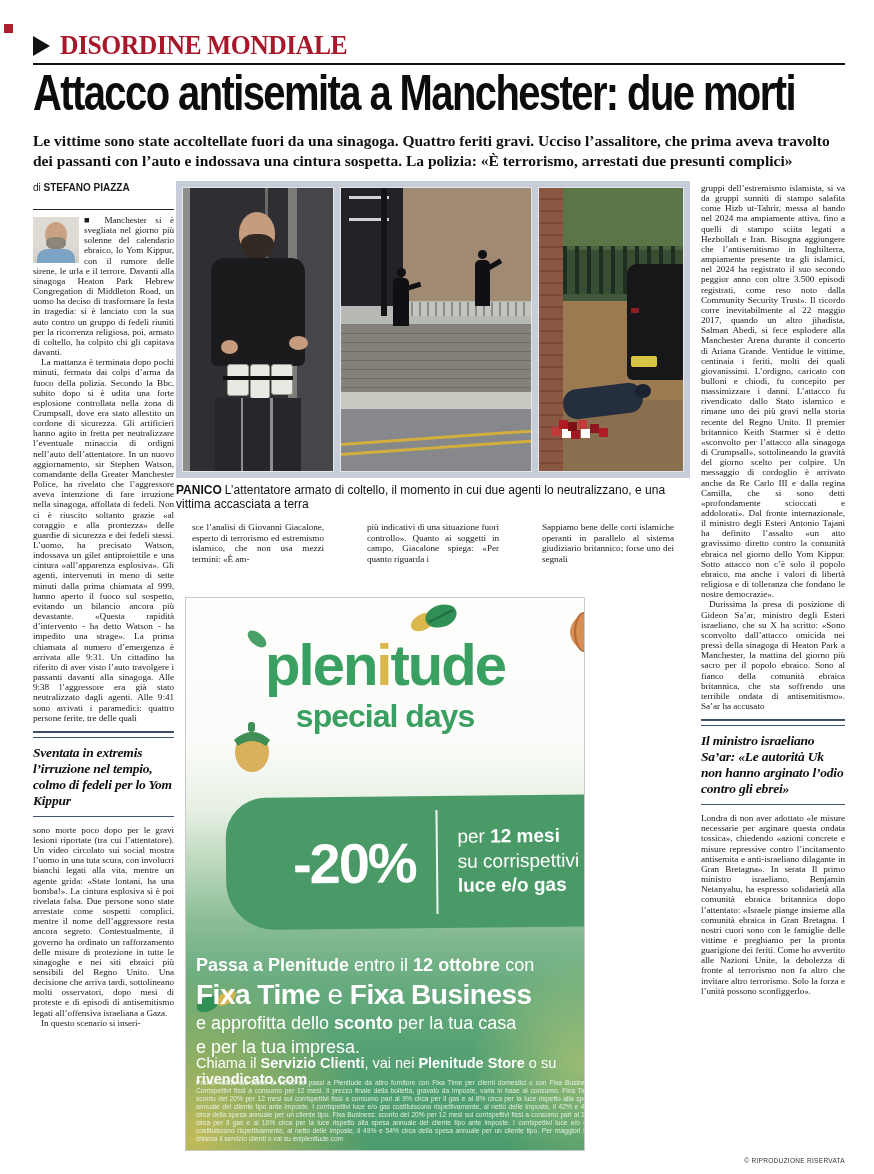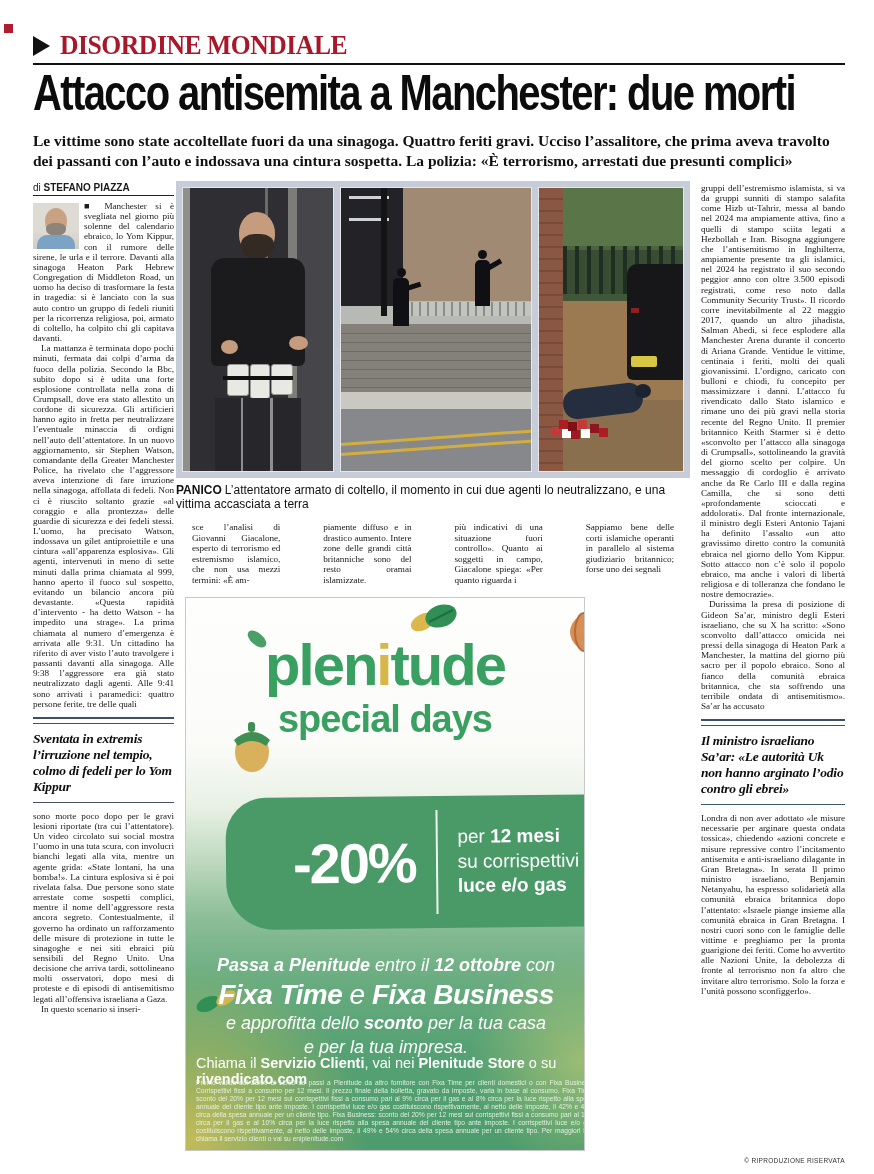--- a/index.html
+++ b/index.html
@@ -16,21 +16,21 @@
         font-weight:800;font-size:50px;letter-spacing:-2px;color:#0c0c0c;white-space:nowrap;
         transform:scaleX(0.8);transform-origin:0 0;}
   .deck{position:absolute;left:33px;top:131px;width:812px;margin:0;font-weight:700;
         font-size:15.5px;line-height:1.28;color:#111;}
   
   .col{position:absolute;text-align:justify;}
   .body{margin:0;font-size:9.2px;line-height:10.15px;letter-spacing:-0.05px;}
   .body.indent{text-indent:8px;}
   .col1{left:33px;top:182px;width:141px;max-height:986px;overflow:hidden;}
   .col5{left:701px;top:183px;width:144px;max-height:966px;overflow:hidden;}
-  .byline{font-family:"Liberation Sans",sans-serif;font-size:10px;margin-bottom:2px;}
+  .byline{font-family:"Liberation Sans",sans-serif;font-size:10px;margin-bottom:16px;}
   .byline .byname{font-weight:800;}
   .byline-rule{height:1px;background:#222;margin-bottom:5px;}
   .author-photo{float:left;width:46px;height:46px;margin:2px 5px 2px 0;position:relative;
         background:linear-gradient(180deg,#dddbd4 0 60%,#cfcdc6 100%);overflow:hidden;}
   .ap-head{position:absolute;left:12px;top:5px;width:22px;height:26px;border-radius:50% 50% 46% 46%;background:#c9a284;}
   .ap-beard{position:absolute;left:13px;top:20px;width:20px;height:13px;border-radius:40% 40% 50% 50%;background:#8d8579;}
   .ap-shirt{position:absolute;left:4px;top:32px;width:38px;height:14px;border-radius:10px 10px 0 0;background:#7da3c4;}
   .dbl-rule{height:4px;border-top:2px solid #3d5068;border-bottom:1px solid #3d5068;margin:8px 0 7px 0;}
   .thin-rule{height:1px;background:#44546a;margin:7px 0 8px 0;}
   .pullquote{font-style:italic;font-weight:700;font-size:13.5px;line-height:16px;
@@ -94,28 +94,28 @@
   .ad{position:absolute;left:185px;top:597px;width:400px;height:554px;box-sizing:border-box;
         border:1px solid #c9c9c9;overflow:hidden;font-family:"Liberation Sans",sans-serif;
         background:
           radial-gradient(circle at 2% 98%,rgba(214,192,85,0.85),rgba(214,192,85,0) 26%),
           radial-gradient(circle at 99% 84%,rgba(240,222,120,0.45),rgba(240,222,120,0) 18%),
           linear-gradient(180deg,#fefefc 0%,#fbfcf9 26%,#e8f0e4 38%,#bcd8bd 48%,#8cbe97 58%,#67ab7e 70%,#55a173 82%,#4d9c6d 100%);}
   .ad-wordmark{position:absolute;left:0;top:38px;width:100%;text-align:center;font-weight:800;
         font-size:58px;line-height:1;letter-spacing:-2px;color:#3aa061;}
   .ad-wordmark .gold{color:#d9b64a;}
   .ad-campaign{position:absolute;left:0;top:102px;width:100%;text-align:center;font-weight:800;
-        font-size:38px;line-height:1;letter-spacing:-1px;color:#3aa061;}
+        font-size:32px;line-height:1;letter-spacing:-1px;color:#3aa061;}
   .ad-blob{position:absolute;left:40px;top:198px;width:420px;height:132px;background:#4a9a68;
         border-radius:40px 46px 42px 48px;transform:rotate(-0.6deg);display:flex;align-items:center;justify-content:center;}
   .ad-disc{font-weight:800;font-size:56px;color:#fff;letter-spacing:-2px;}
   .ad-div{width:2px;height:104px;background:rgba(255,255,255,0.9);margin:0 20px;}
   .ad-offer{color:#fff;font-size:19px;line-height:1.3;font-weight:400;}
   .ad-offer b{font-weight:800;}
-  .ad-cta{position:absolute;left:1px;top:356px;width:100%;text-align:center;color:#fff;font-style:italic;}
+  .ad-cta{position:absolute;left:10px;top:356px;width:100%;text-align:left;color:#fff;}
   .ad-cta .l1,.ad-cta .l3,.ad-cta .l4{font-size:18px;line-height:1.3;}
   .ad-cta .l2{font-size:28px;line-height:1.25;font-weight:800;letter-spacing:-0.5px;}
   .ad-cta b{font-weight:800;}
   .ad-contact{position:absolute;left:10px;top:457px;width:420px;color:#fff;font-size:14.5px;text-align:left;}
   .ad-contact b{font-weight:800;}
   .ad-legal{position:absolute;left:10px;top:481px;width:398px;color:#eaf5ea;font-size:6.7px;
         line-height:8px;text-align:justify;opacity:0.92;}
   .ad-logobox{position:absolute;left:411px;top:464px;width:77px;height:90px;background:#fff;
         border-radius:14px;text-align:center;}
   .ad-logobox svg{margin-top:7px;}
@@ -201,21 +201,20 @@
         <div class="p3-vhead"></div>
         <div class="p3-blood"></div>
     </div>
   </div>
   <div class="caption">
     <b class="cap-k">PANICO</b><span>L’attentatore armato di coltello, il momento in cui due agenti lo neutralizzano, e una vittima accasciata a terra</span>
   </div>
 
   <div class="midcols">
     <p>sce l’analisi di Giovanni Giacalone, esperto di terrorismo ed estremismo islamico, che non usa mezzi termini: «È am-</p>
-    <p>piamente diffuso e in drastico aumento. Intere zone delle grandi città britanniche sono del resto oramai islamizzate.</p>
     <p>più indicativi di una situazione fuori controllo». Quanto ai soggetti in campo, Giacalone spiega: «Per quanto riguarda i</p>
     <p>Sappiamo bene delle corti islamiche operanti in parallelo al sistema giudiziario britannico; forse uno dei segnali</p>
   </div>
 
   <div class="ad">
 
     <svg class="decor" style="left:215px;top:0px" width="62" height="46" viewBox="0 0 62 46">
       <ellipse cx="22" cy="24" rx="13" ry="8" fill="#dcb74e" transform="rotate(-28 22 24)"></ellipse>
       <ellipse cx="40" cy="18" rx="16" ry="11" fill="#2f8f55" transform="rotate(-18 40 18)"></ellipse>
       <line x1="28" y1="24" x2="52" y2="12" stroke="#1f6e40" stroke-width="2"></line>

